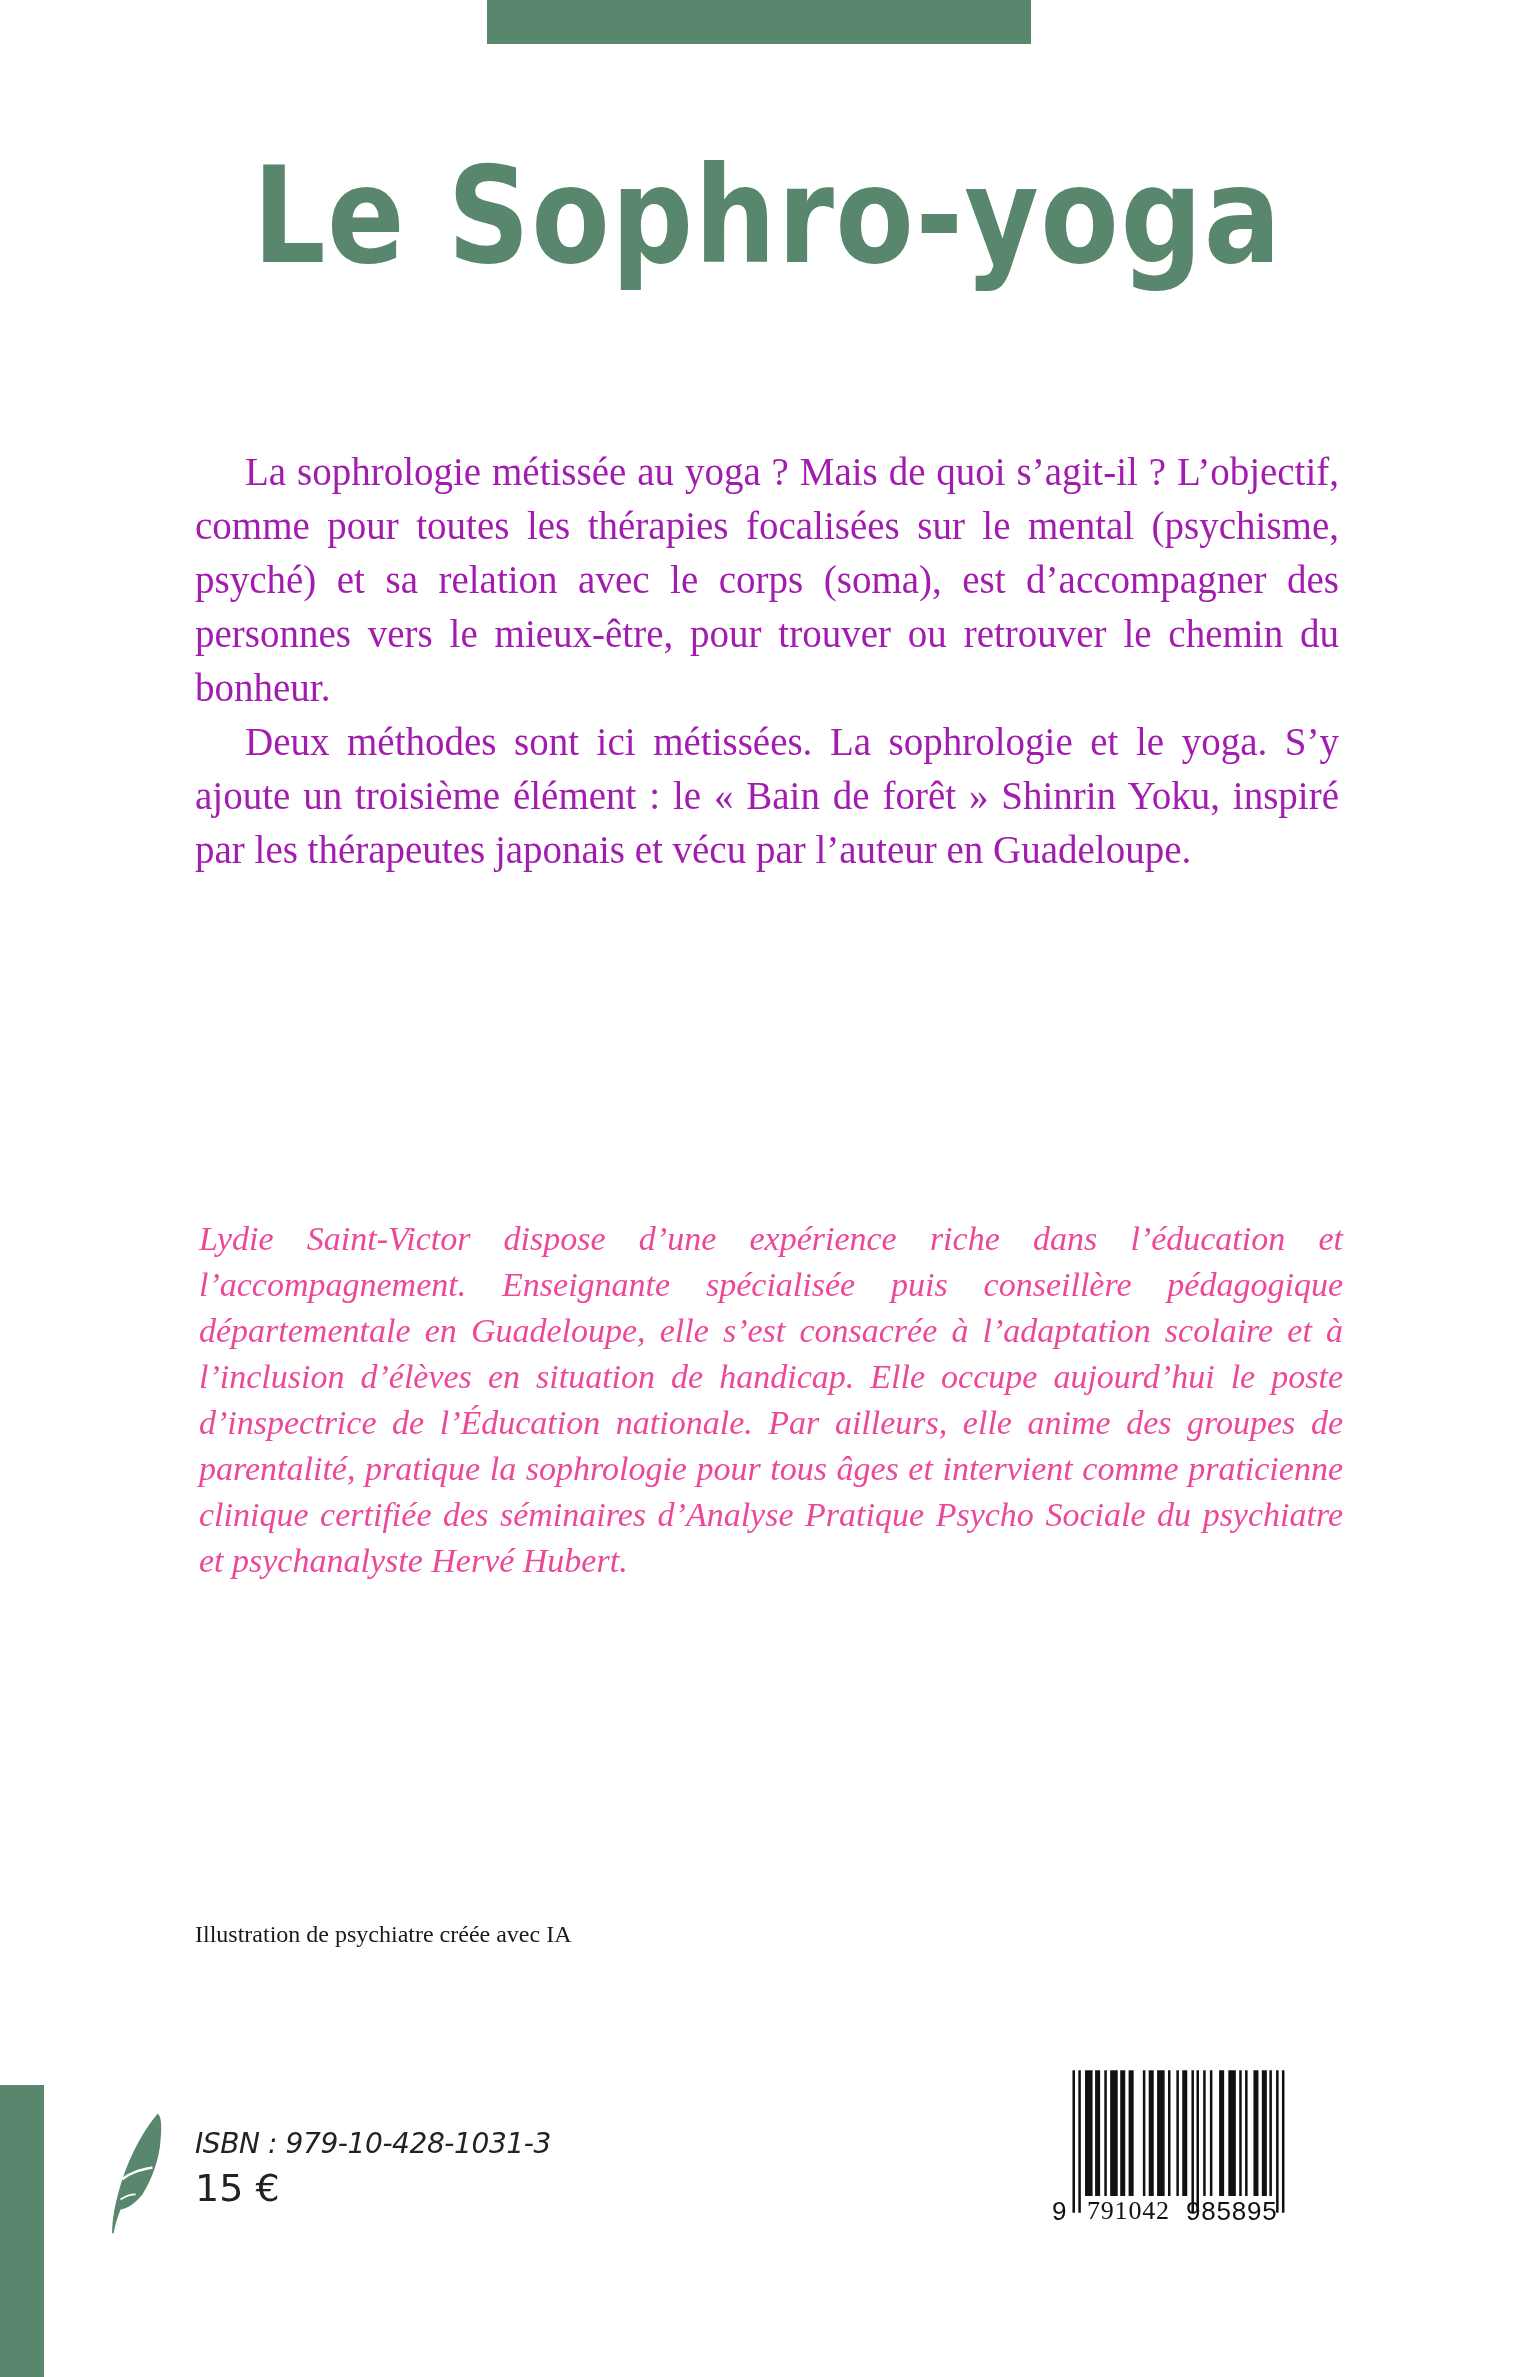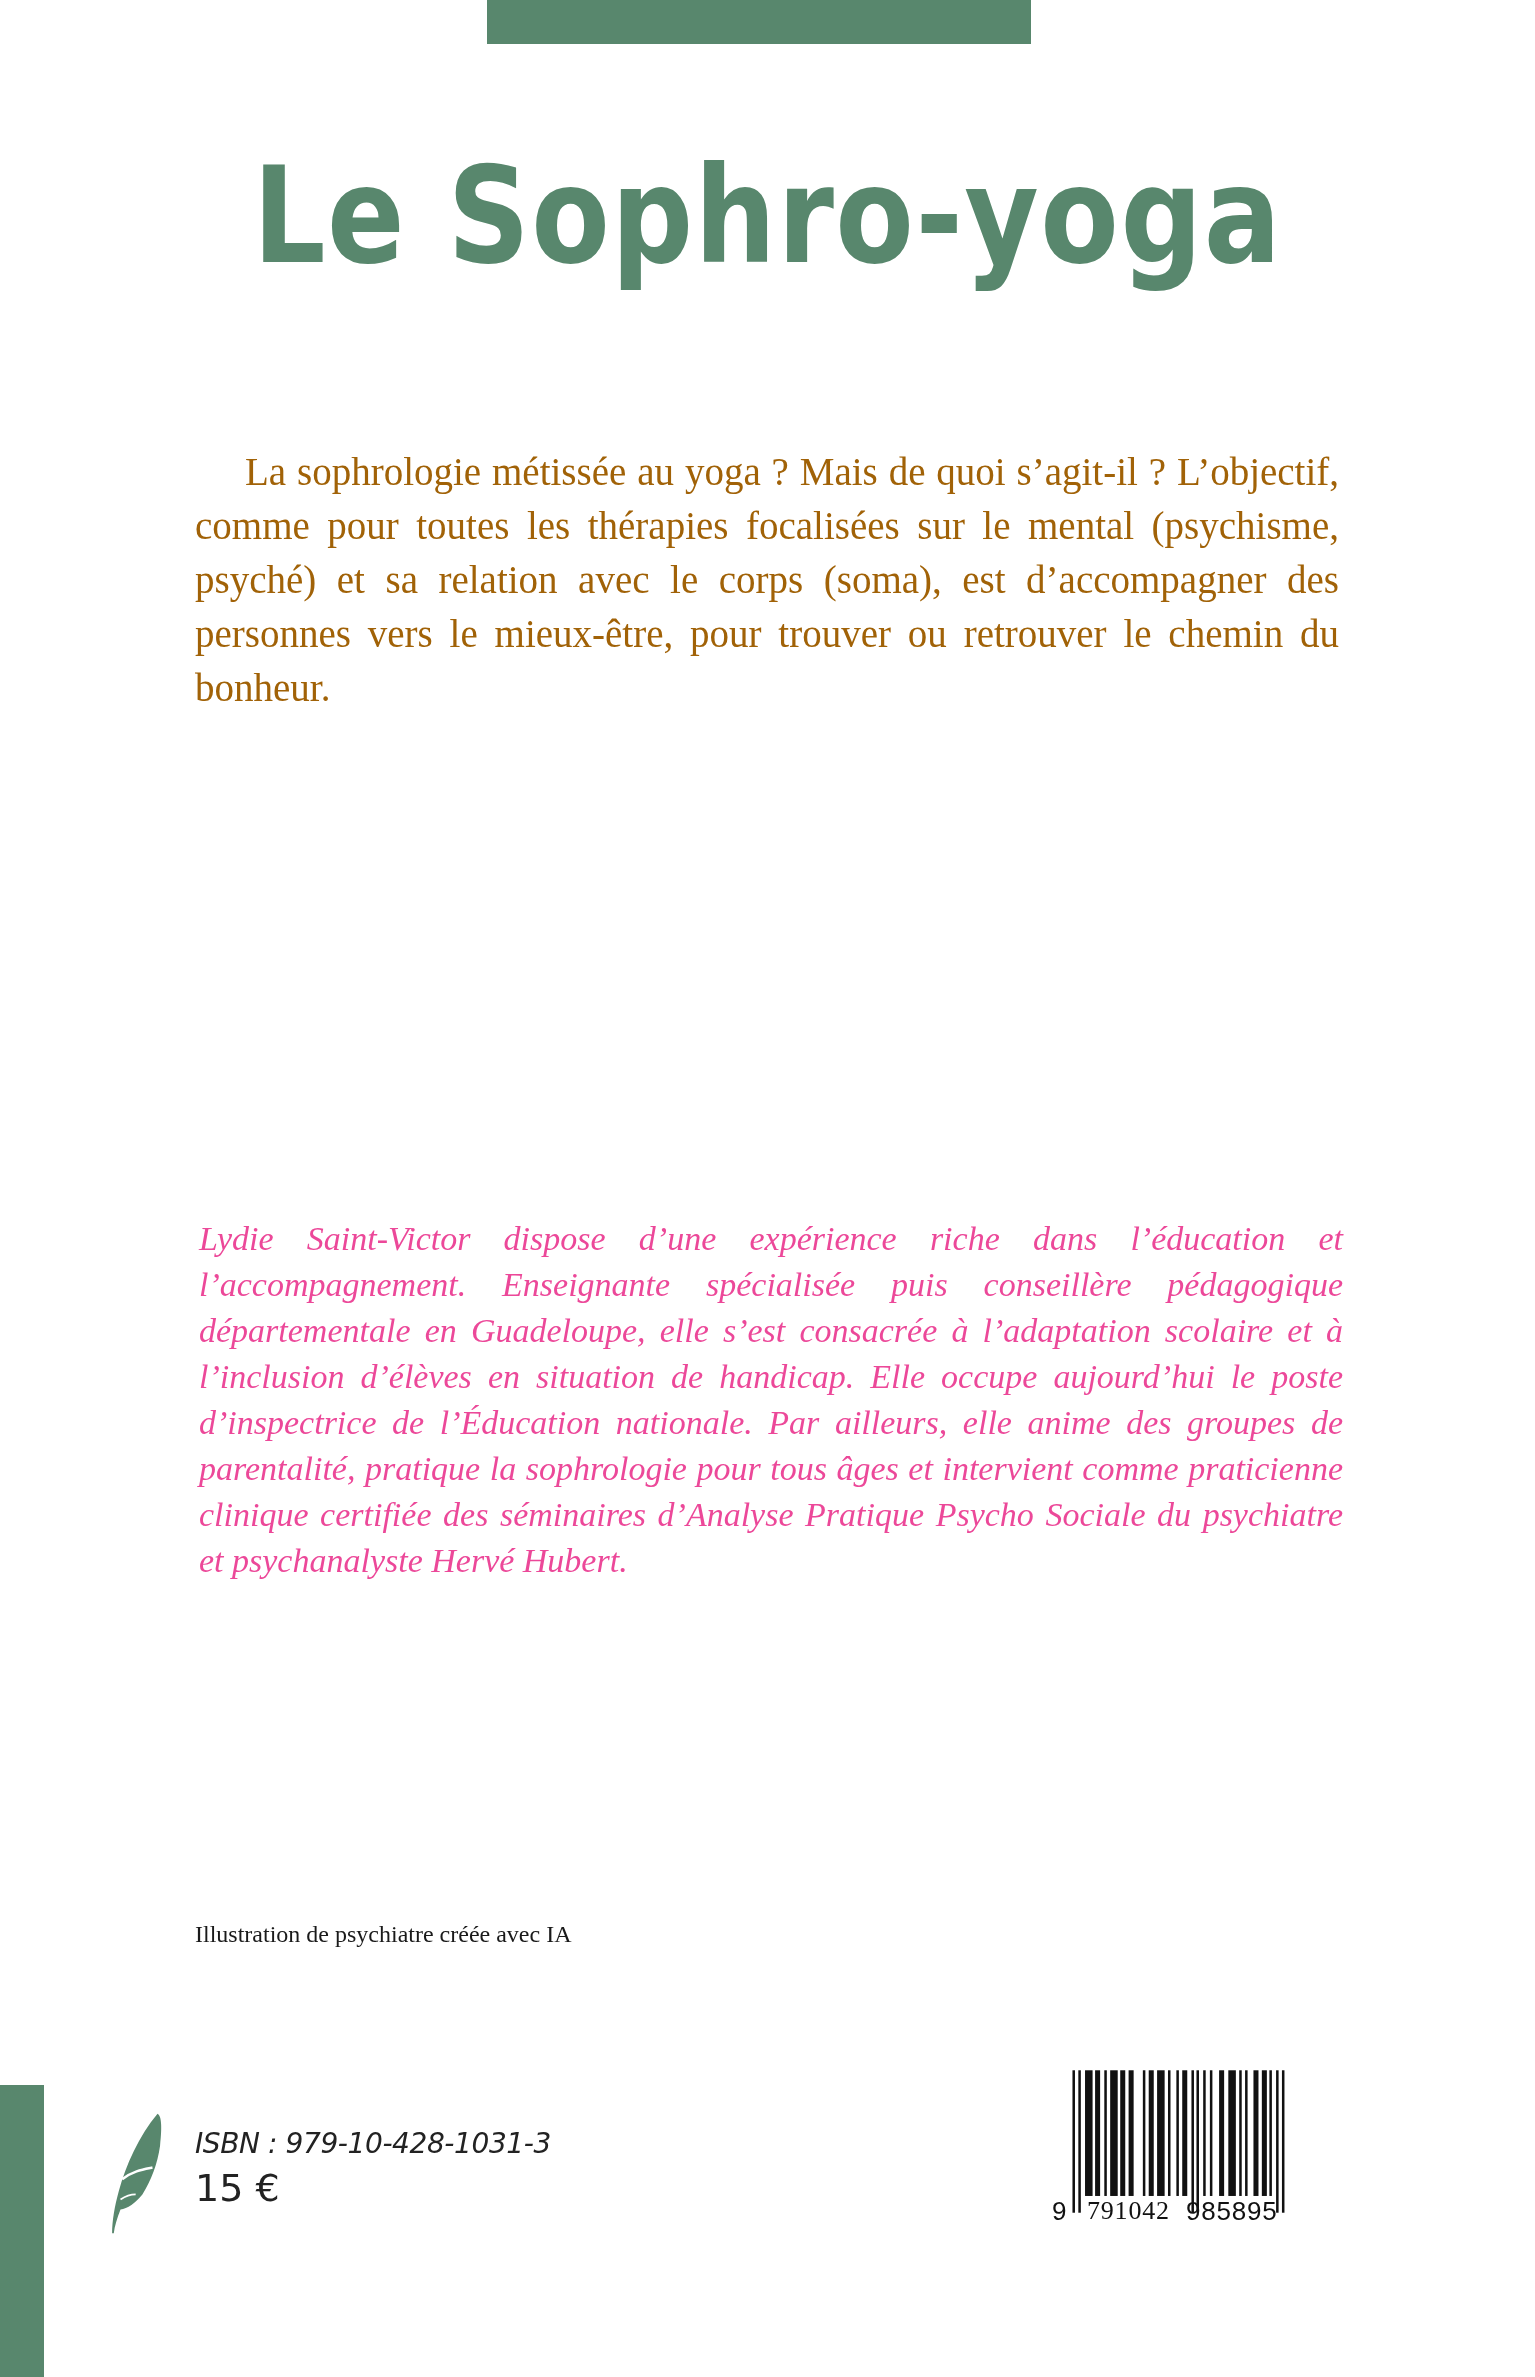--- a/index.html
+++ b/index.html
@@ -41,21 +41,21 @@
     }
     .summary {
       position: absolute;
       left: 195px;
       top: 445px;
       width: 1144px;
       font-family: "Liberation Serif", serif;
       font-size: 39px;
       line-height: 54px;
       text-align: justify;
-      color: #a16207;
+      color: #a21caf;
     }
     .summary p {
       margin: 0;
       text-indent: 50px;
     }
     .bio {
       position: absolute;
       left: 195px;
       top: 1212px;
       width: 1144px;
@@ -135,20 +135,21 @@
   </style>
 </head>
 <body>
 
 <div class="top-band"></div>
 
 <h1 class="title">Le Sophro-yoga</h1>
 
 <div class="summary">
   <p>La sophrologie métissée au yoga ? Mais de quoi s’agit-il ? L’objectif, comme pour toutes les thérapies focalisées sur le mental (psychisme, psyché) et sa relation avec le corps (soma), est d’accompagner des personnes vers le mieux-être, pour trouver ou retrouver le chemin du bonheur.</p>
+  <p>Deux méthodes sont ici métissées. La sophrologie et le yoga. S’y ajoute un troisième élément : le « Bain de forêt » Shinrin Yoku, inspiré par les thérapeutes japonais et vécu par l’auteur en Guadeloupe.</p>
 </div>
 
 <p class="bio">Lydie Saint-Victor dispose d’une expérience riche dans l’éducation et l’accompagnement. Enseignante spécialisée puis conseillère pédagogique départementale en Guadeloupe, elle s’est consacrée à l’adaptation scolaire et à l’inclusion d’élèves en situation de handicap. Elle occupe aujourd’hui le poste d’inspectrice de l’Éducation nationale. Par ailleurs, elle anime des groupes de parentalité, pratique la sophrologie pour tous âges et intervient comme praticienne clinique certifiée des séminaires d’Analyse Pratique Psycho Sociale du psychiatre et psychanalyste Hervé Hubert.</p>
 
 <p class="credit">Illustration de psychiatre créée avec IA</p>
 
 <div class="side-band"></div>
 
 <svg class="feather" viewBox="0 0 70 145" xmlns="http://www.w3.org/2000/svg">
   <path d="M60 2 C 64 4, 66 14, 63 40 C 60 62, 52 82, 42 98 C 34 108, 24 115, 16 116 C 12 126, 9 136, 8 144 L 6 144 C 6 130, 9 112, 14 94 C 22 64, 38 28, 60 2 Z" fill="#58876d"></path>

